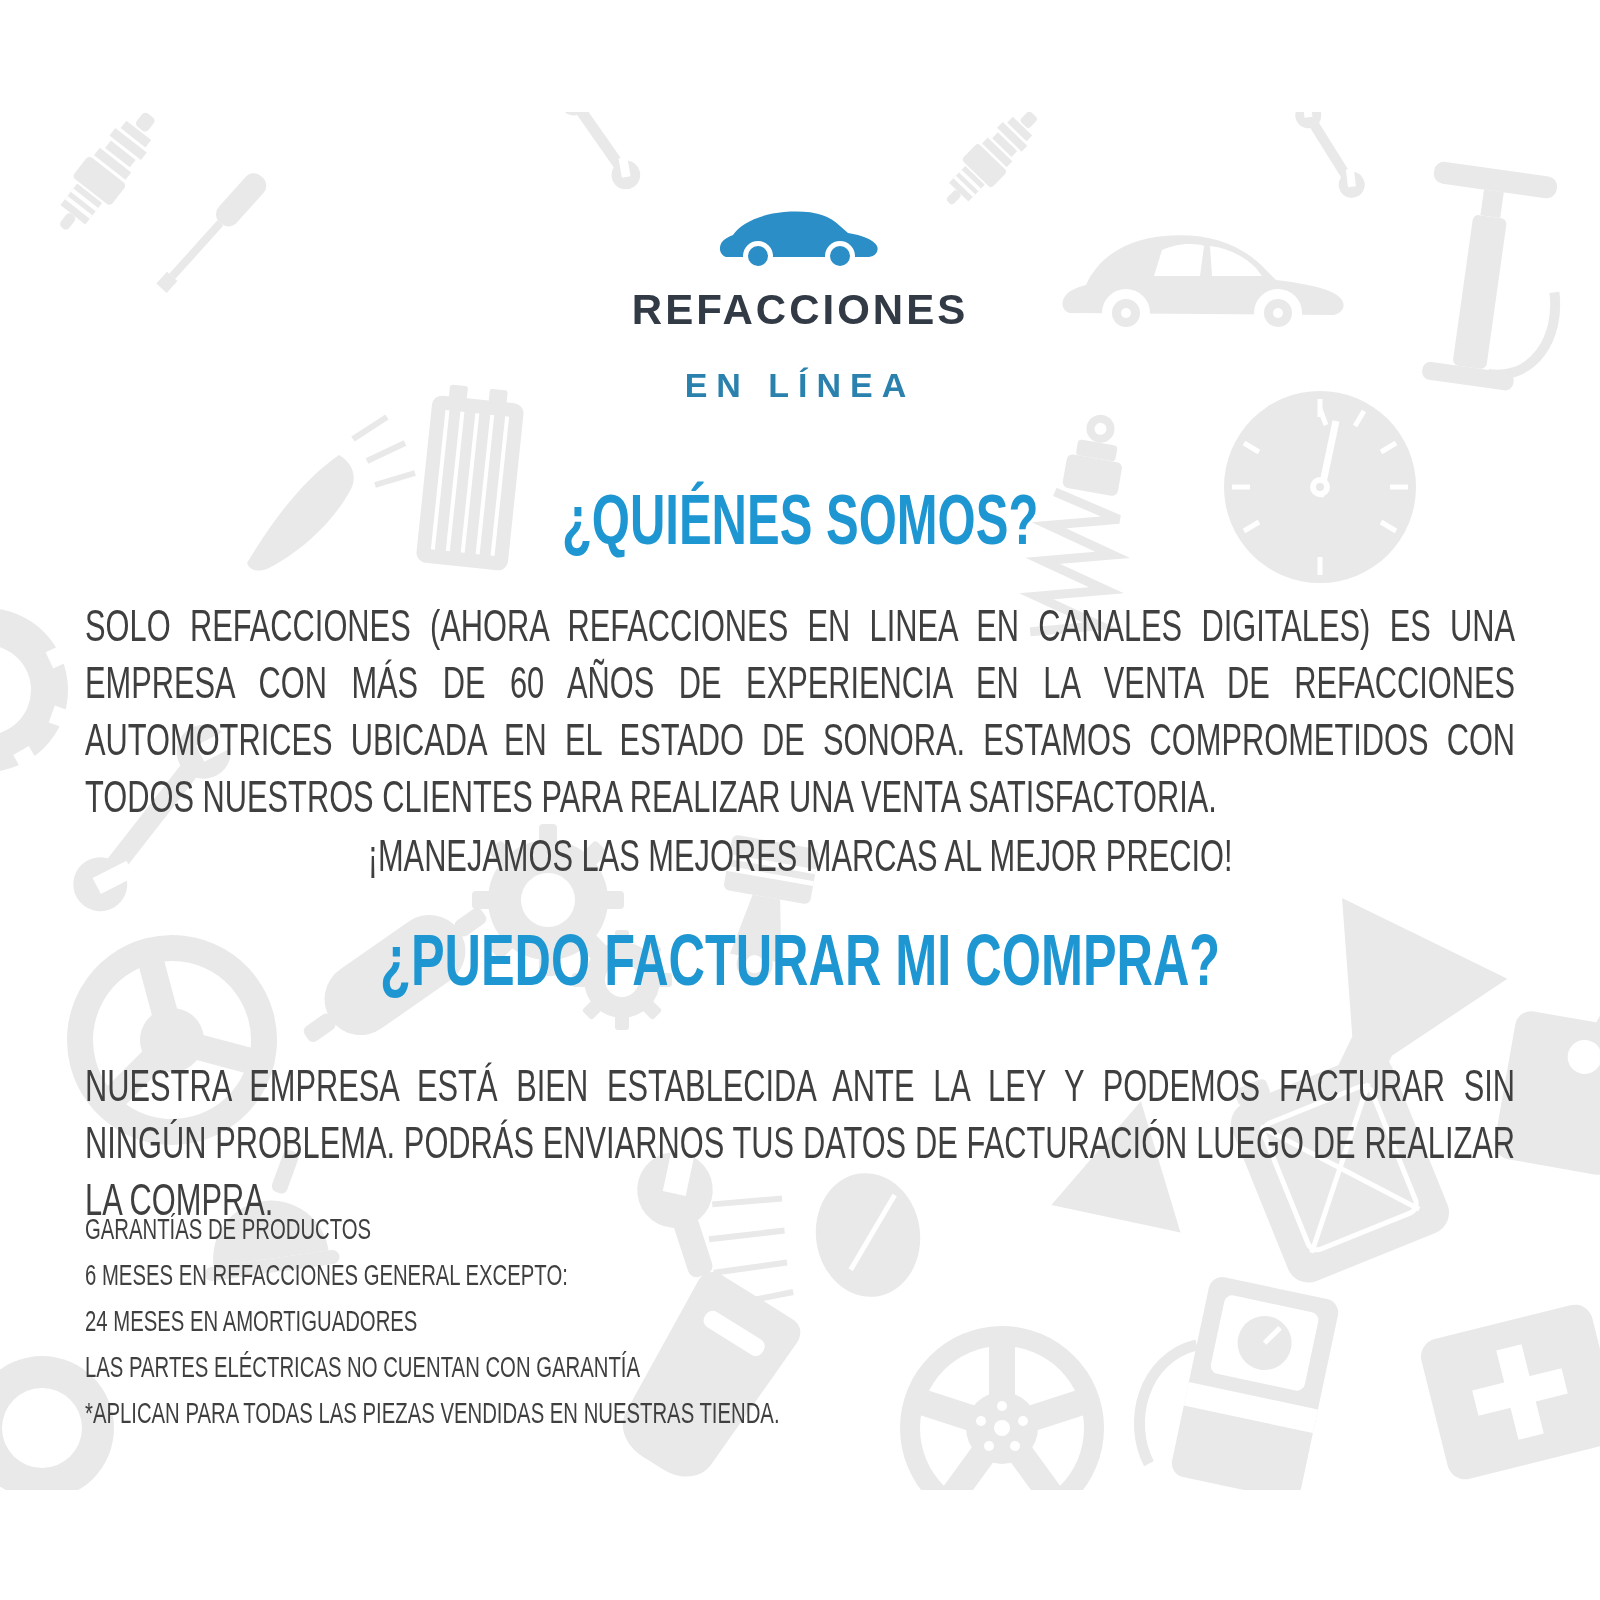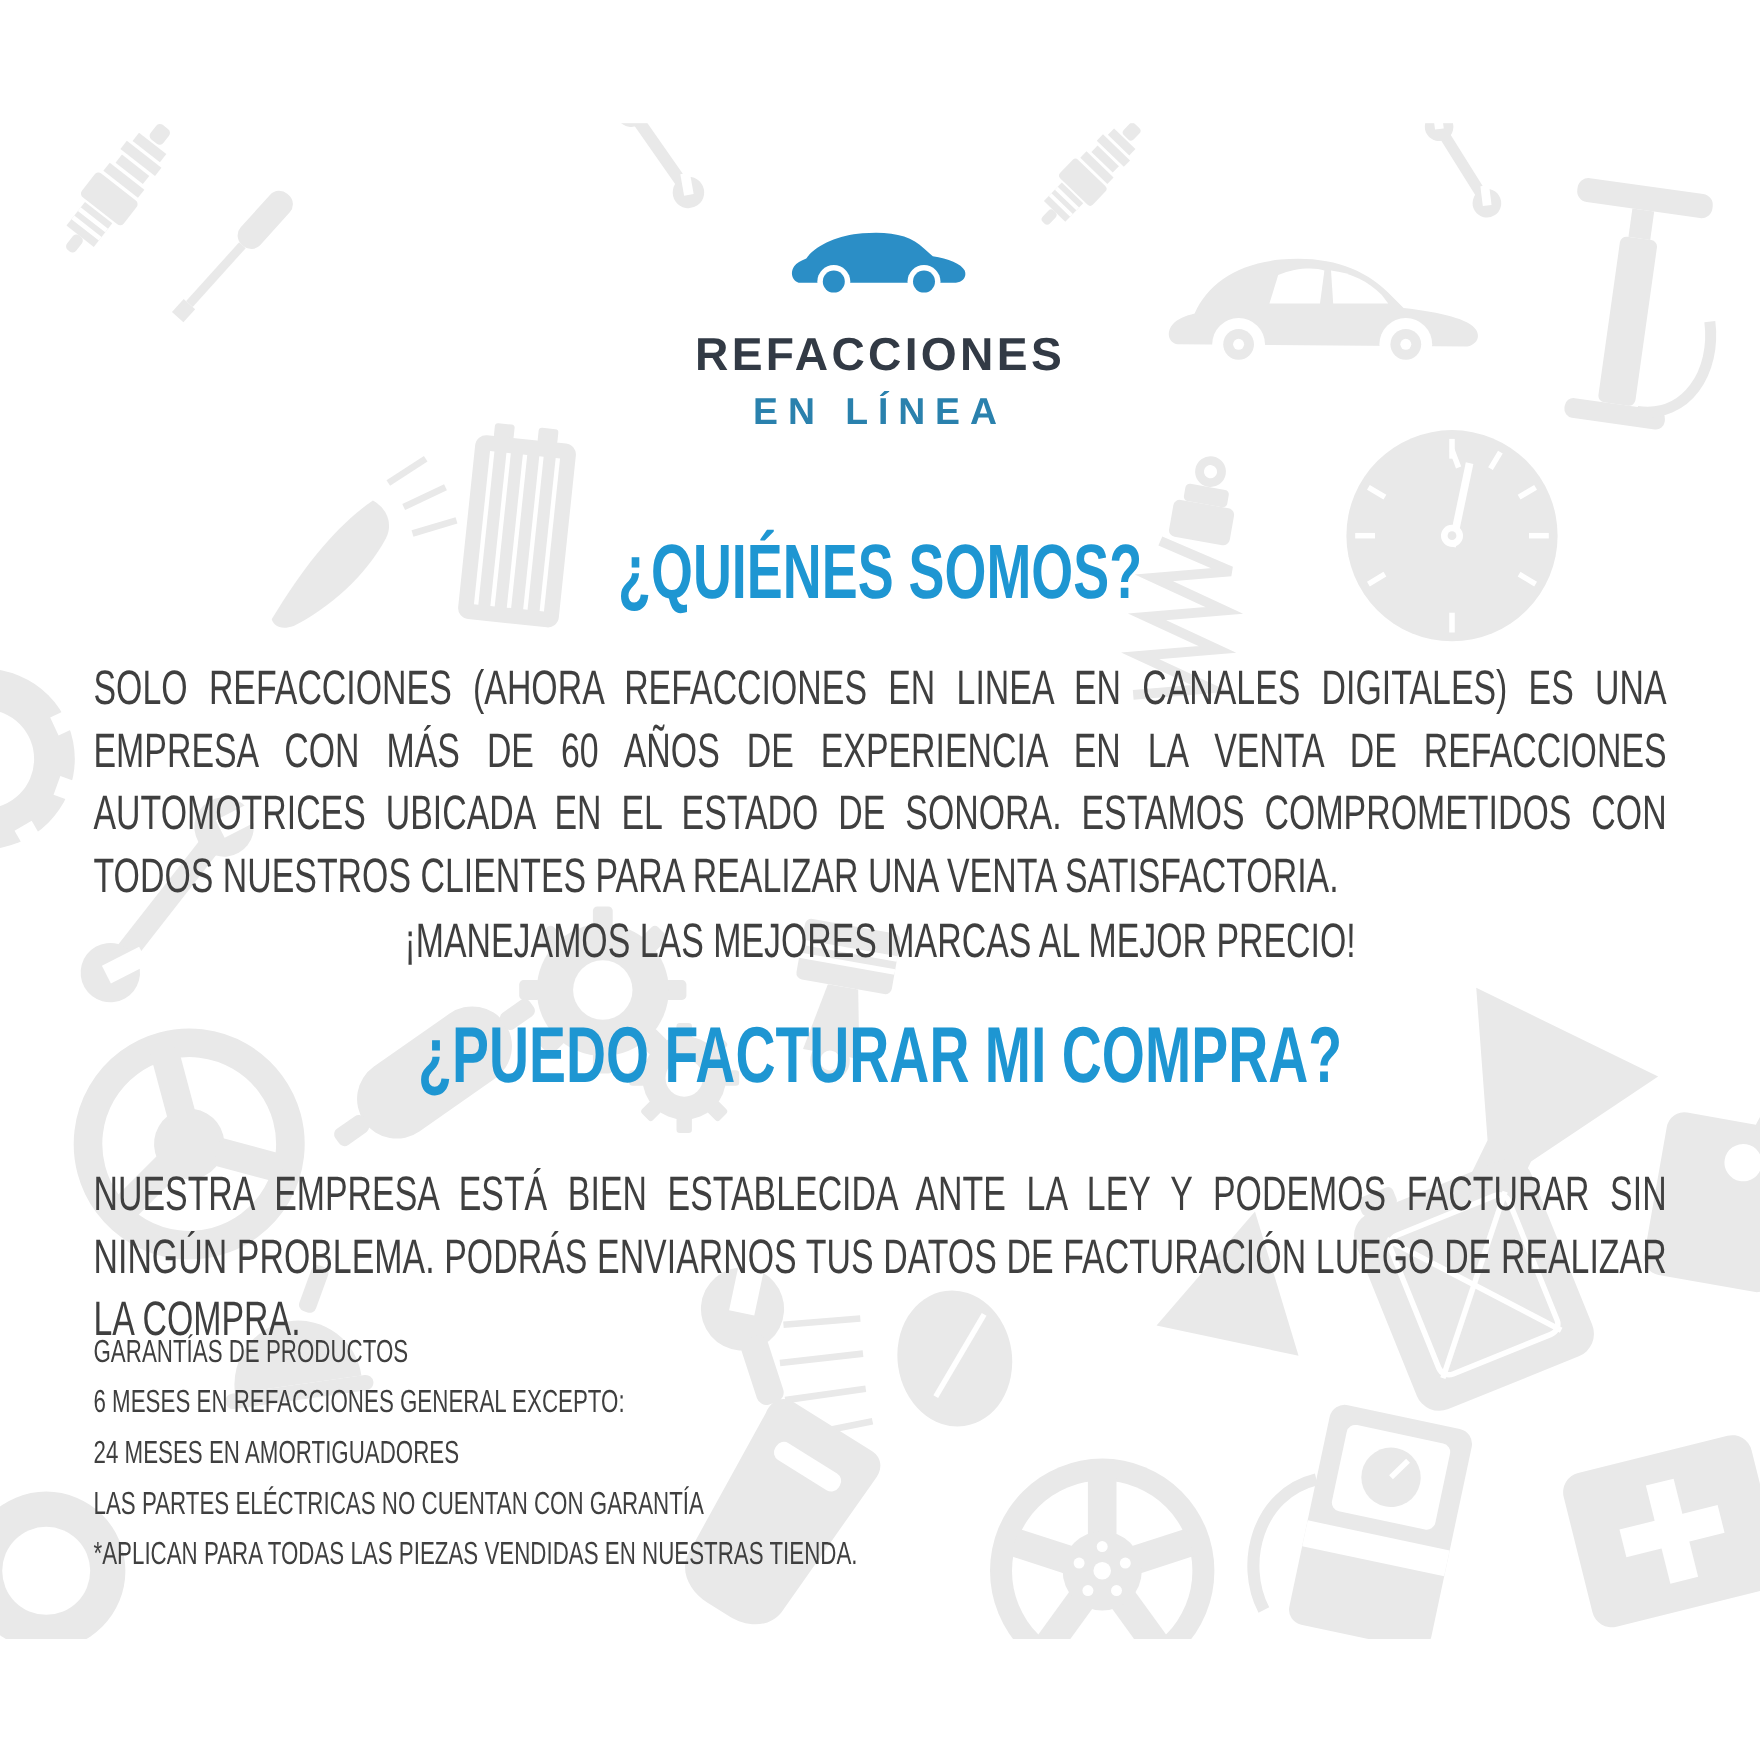--- a/index.html
+++ b/index.html
@@ -11,22 +11,22 @@
   .bg .ln{stroke:#e9e9e9;fill:none;}
   .bg .wl{stroke:#ffffff;fill:none;}
 
   .abs{position:absolute;}
   .center{left:0;width:1600px;text-align:center;}
 
   
   .cond-l{left:85px;width:2043px;transform:scaleX(0.7);transform-origin:0 0;}
   .cond-c{left:0;width:2286px;transform:scaleX(0.7);transform-origin:0 0;text-align:center;}
 
-  .brand1{top:298px;font-size:42px;font-weight:bold;letter-spacing:3px;color:#323a45;}
-  .brand2{top:355px;font-size:34px;font-weight:bold;letter-spacing:9px;color:#2a81ad;}
+  .brand1{top:286px;font-size:42px;font-weight:bold;letter-spacing:3px;color:#323a45;}
+  .brand2{top:366px;font-size:34px;font-weight:bold;letter-spacing:9px;color:#2a81ad;}
   .car-logo{top:201px;left:716px;}
 
   .h-blue{color:#1e96d2;font-weight:bold;}
   .h1a{top:433px;font-size:70px;line-height:80px;}
   .h2a{top:869px;font-size:72px;line-height:86px;}
 
   .body-text{color:#3f3f3f;font-size:44px;line-height:57px;}
   .para1{top:553px;text-align:justify;}
   .tagline{top:783px;}
   .para2{top:1013px;text-align:justify;}

